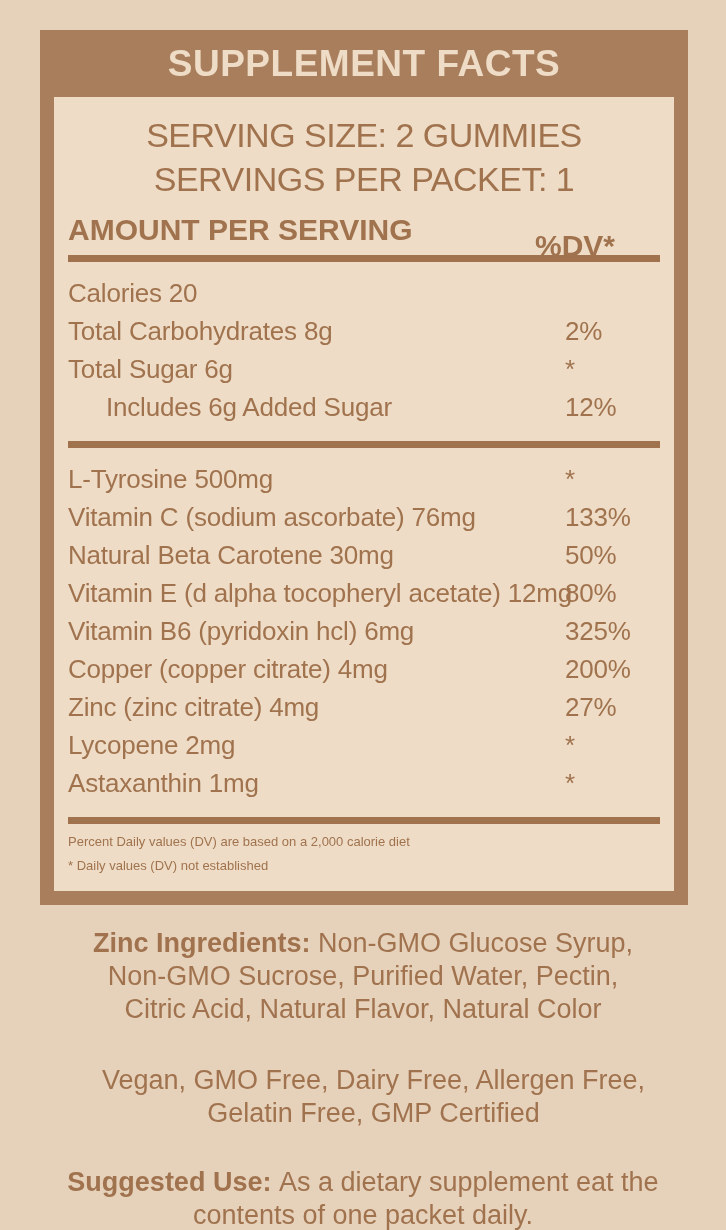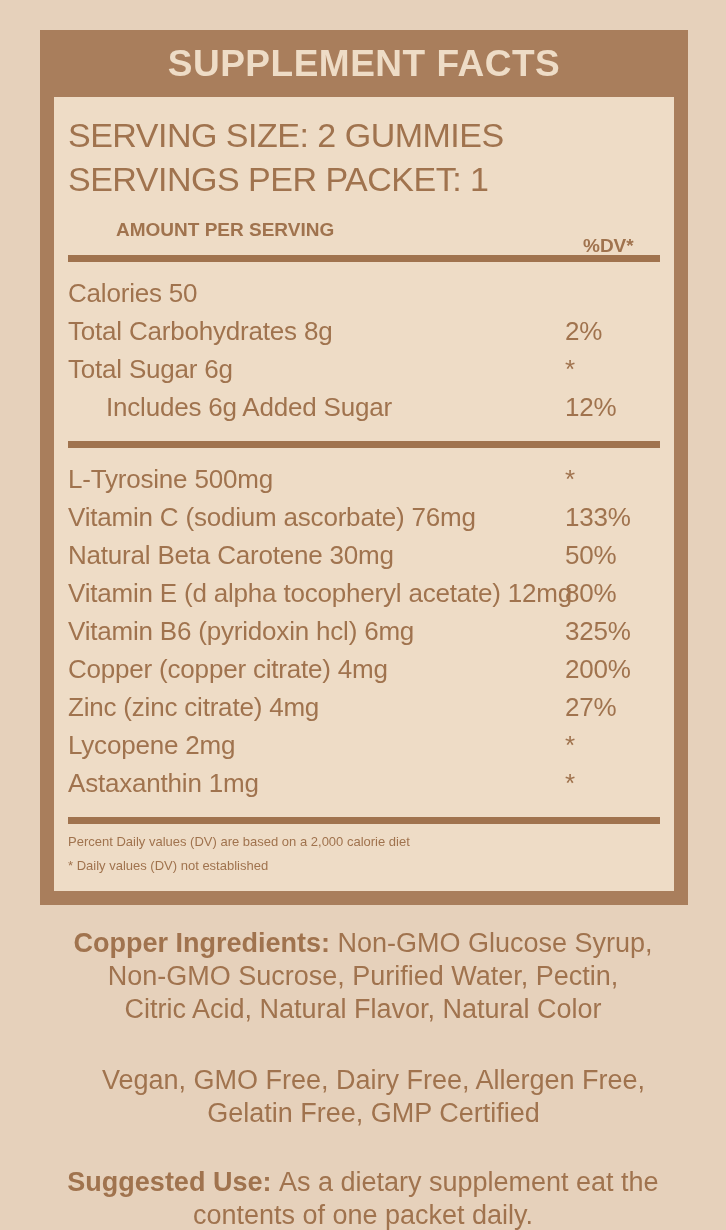--- a/index.html
+++ b/index.html
@@ -25,25 +25,26 @@
     position: absolute; left: 14px; top: 67px;
     width: 620px; height: 794px;
     background: #eedcc6;
     box-sizing: border-box;
     padding: 16px 14px 0 14px;
     color: #a0734e;
   }
   .serving {
     font-size: 34px; line-height: 44px; letter-spacing: -0.5px;
     color: #a0734e;
+    text-align: center;
   }
   .amount-row {
     margin-top: 12px;
     position: relative;
-    font-weight: 700; font-size: 19px; line-height: 33px; margin-left: 48px;
+    font-weight: 700; font-size: 30px; line-height: 33px;
   }
   .dv-head { position: absolute; left: 467px; top: 16px; }
   .rule {
     height: 7px; background: #a0734e;
     margin: 9px 0 6px 0;
   }
   .rows { padding: 6px 0; }
   .row {
     position: relative; height: 38px;
     display: flex; align-items: center;
@@ -84,21 +85,21 @@
       <div>SERVING SIZE: 2 GUMMIES</div>
       <div>SERVINGS PER PACKET: 1</div>
     </div>
     <div class="amount-row">
       <span>AMOUNT PER SERVING</span>
       <span class="dv-head">%DV*</span>
     </div>
     <div class="rule"></div>
     <div class="rows" id="section-0">
         <div class="row">
-    <span class="name">Calories 50</span>
+    <span class="name">Calories 20</span>
     <span class="dv"></span>
   </div>
         <div class="row">
     <span class="name">Total Carbohydrates 8g</span>
     <span class="dv">2%</span>
   </div>
         <div class="row">
     <span class="name">Total Sugar 6g</span>
     <span class="dv">*</span>
   </div>
@@ -148,20 +149,20 @@
       </div>
     <div class="rule"></div>
     <div class="footnotes">
       <div>Percent Daily values (DV) are based on a 2,000 calorie diet</div>
       <div>* Daily values (DV) not established</div>
     </div>
   </div>
 </div>
 
 <div class="below">
-  <p class="para para-other"><b>Copper Ingredients: </b><span>Non-GMO Glucose Syrup,
+  <p class="para para-other"><b>Zinc Ingredients: </b><span>Non-GMO Glucose Syrup,
 Non-GMO Sucrose, Purified Water, Pectin,
 Citric Acid,  Natural Flavor, Natural Color</span></p>
   <p class="para para-claims">Vegan, GMO Free, Dairy Free, Allergen Free,
 Gelatin Free, GMP Certified</p>
   <p class="para para-suggested"><b>Suggested Use: </b><span>As a dietary supplement eat the
 contents of one packet daily.</span></p>
 </div>
 
 </body></html>

